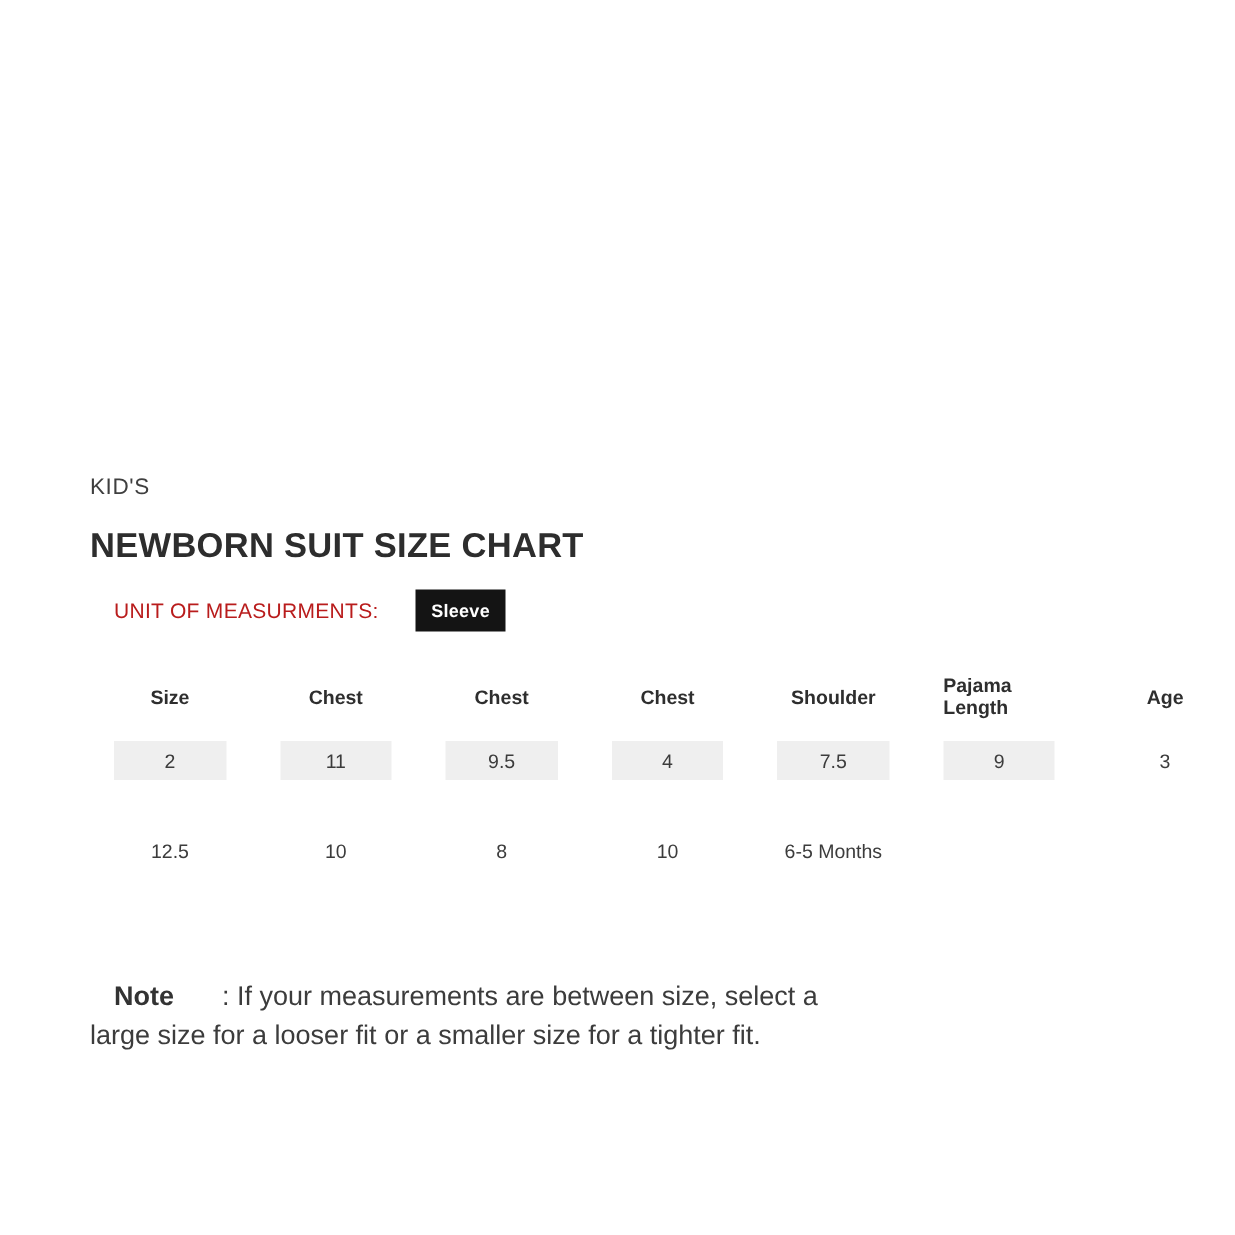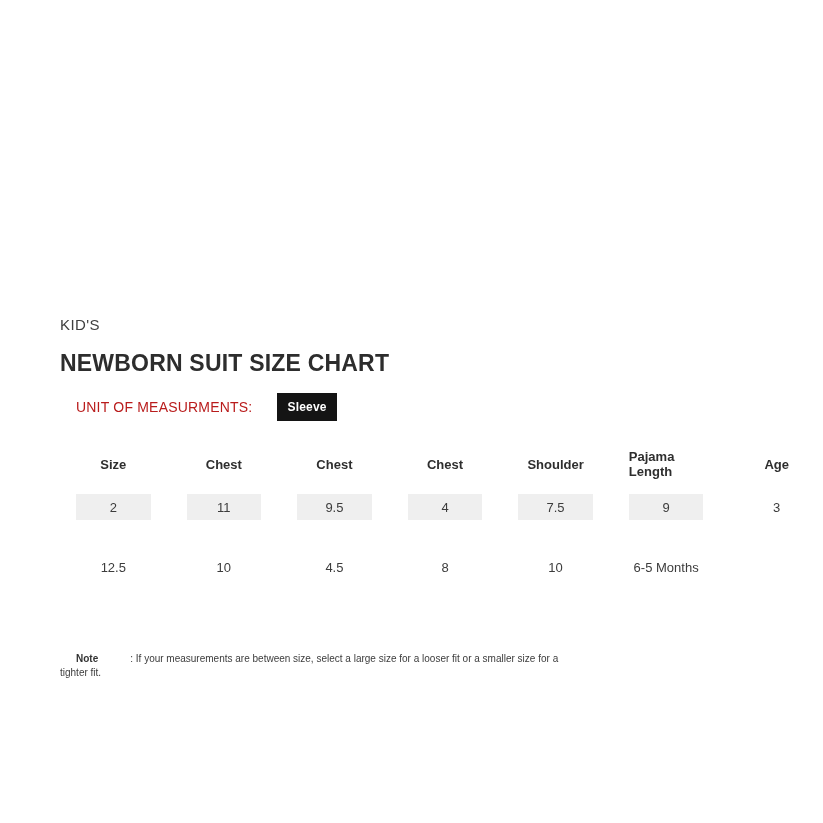--- a/index.html
+++ b/index.html
@@ -19,21 +19,21 @@
   .unit-label{font-size:14px;color:#b91c1c;letter-spacing:.2px;}
   .unit-button{margin-left:9px;min-width:55px;height:28px;padding:0 10px;background:var(--button-bg);
     color:var(--button-text);font-size:12px;font-weight:700;border:none;display:flex;
     align-items:center;justify-content:center;cursor:pointer;letter-spacing:.2px;}
   .size-table{margin-top:17px;width:770px;display:grid;grid-template-columns:repeat(7,1fr);
     column-gap:4px;row-gap:2px;}
   .th{font-size:13px;font-weight:700;color:#2e2e2e;height:20px;display:flex;align-items:center;
     justify-content:center;margin-bottom:2px;}
   .td{font-size:13px;color:#3c3c3c;height:26px;display:flex;align-items:center;justify-content:center;}
   .td.shaded{background:var(--row-shaded-bg);}
-  .note{margin-top:56px;font-size:10px;color:#3c3c3c;line-height:1.42;max-width:505px;}
+  .note{margin-top:56px;font-size:18px;color:#3c3c3c;line-height:1.42;max-width:505px;}
   .note b{font-weight:700;color:#333333;}
 </style>
 </head>
 <body>
 
 <div class="content">
   <div class="category">KID'S</div>
   <div class="title">NEWBORN SUIT SIZE CHART</div>
 
   <div class="unit-row">
@@ -51,21 +51,20 @@
       <div class="th">Age</div>
       <div class="td shaded">2</div>
       <div class="td shaded">11</div>
       <div class="td shaded">9.5</div>
       <div class="td shaded">4</div>
       <div class="td shaded">7.5</div>
       <div class="td shaded">9</div>
       <div class="td">3</div>
       <div class="td">12.5</div>
       <div class="td">10</div>
-      <div class="td">4.5</div>
       <div class="td">8</div>
       <div class="td">10</div>
       <div class="td">6-5 Months</div>
     </div>
 
   <div class="note">
     <b>Note</b><span>: If your measurements are between size, select a large size for a looser fit or a smaller size for a tighter fit.</span>
   </div>
 </div>
 

